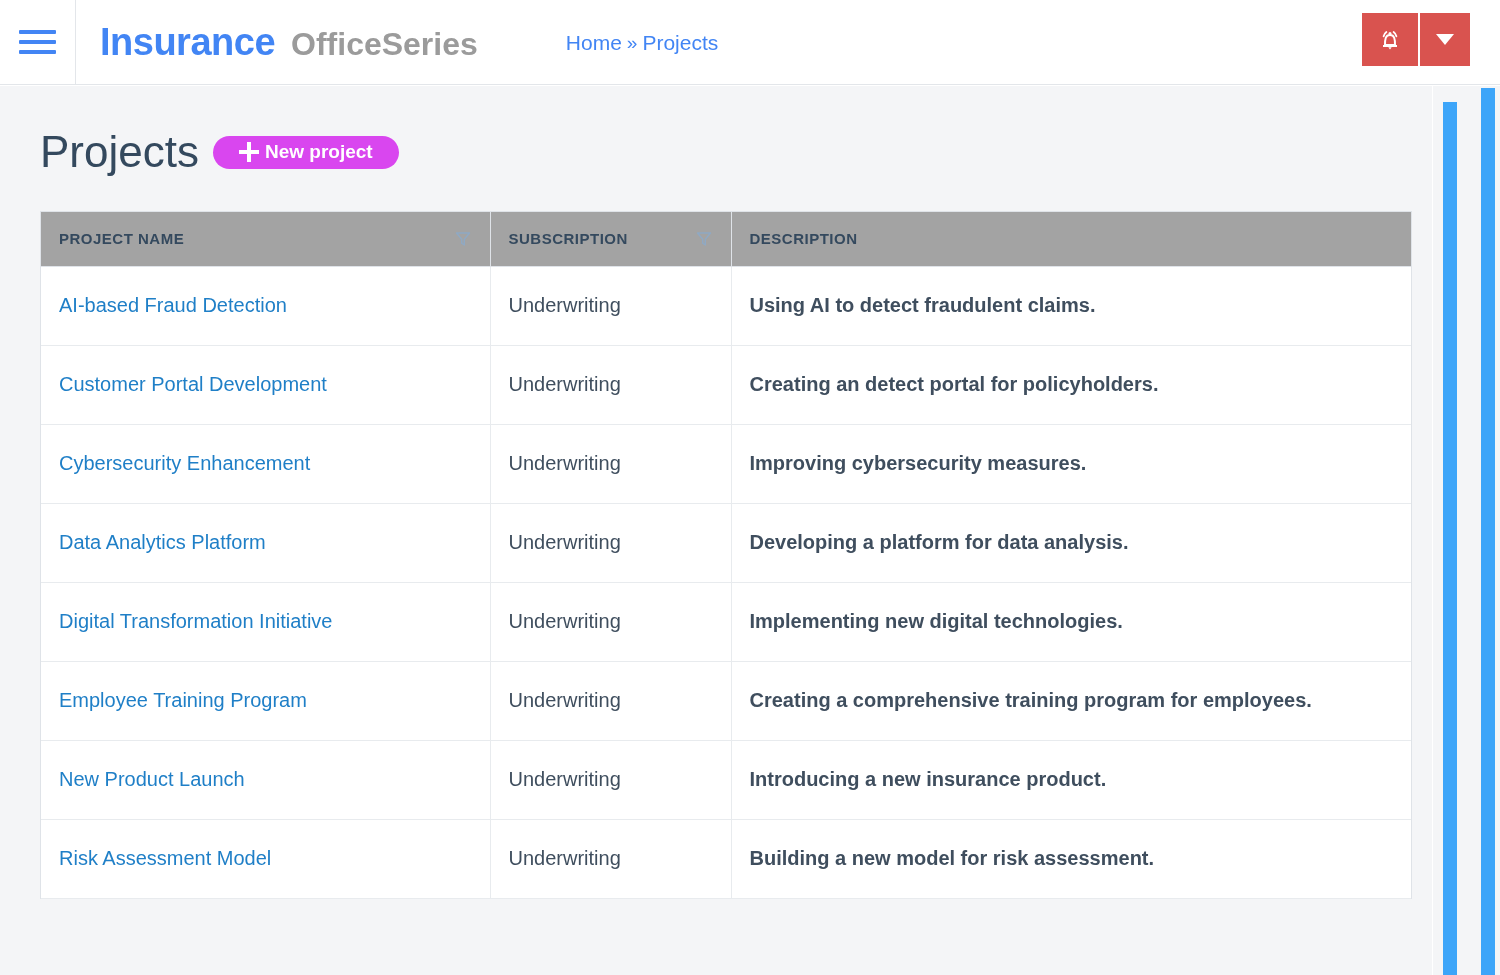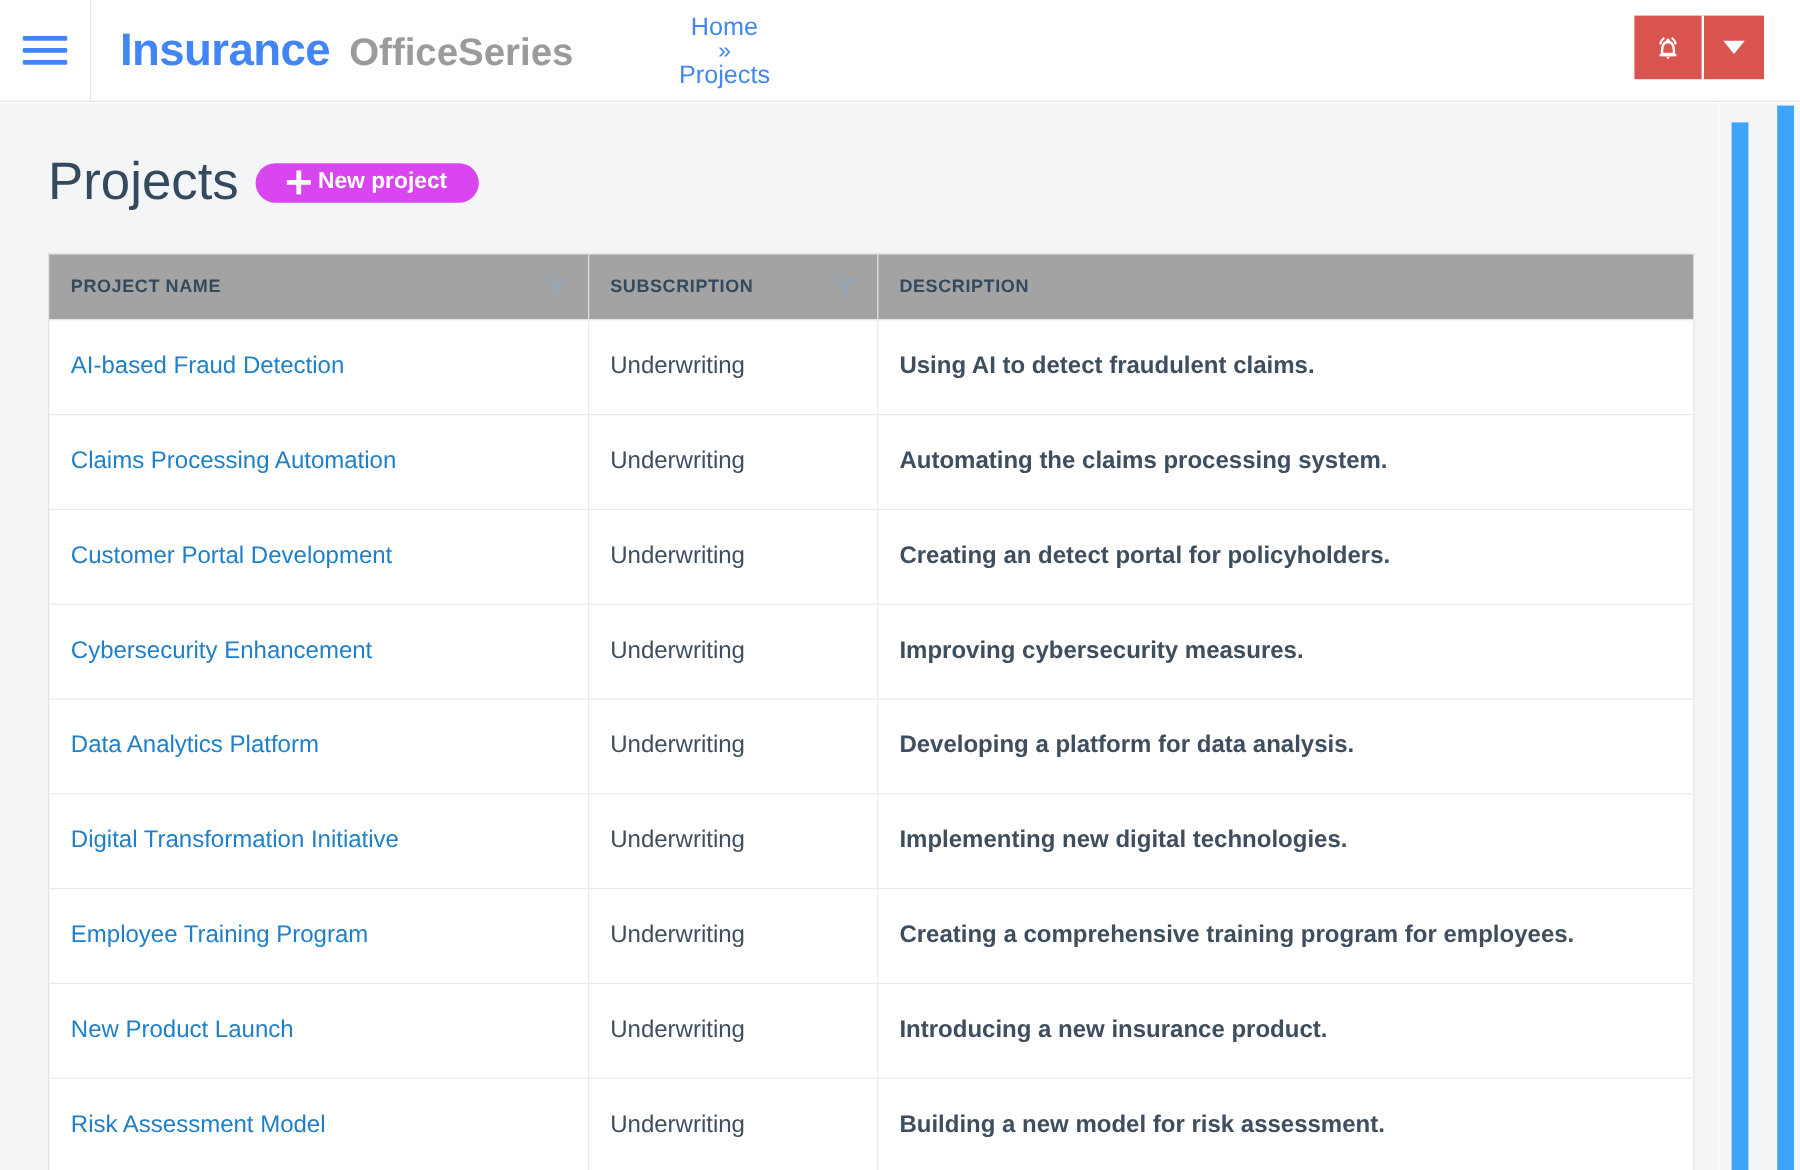--- a/index.html
+++ b/index.html
@@ -64,21 +64,20 @@
   }
 
   .breadcrumb {
     margin-left: 88px;
     font-size: 21px;
     color: #4285f4;
     display: flex;
     align-items: center;
     gap: 0px;
     line-height: 1;
-    flex-direction: column;
   }
   .breadcrumb a {
     color: #4285f4;
     text-decoration: none;
     cursor: pointer;
   }
   .breadcrumb .sep {
     color: #4285f4;
     margin: 0 5px;
     font-size: 19px;
@@ -337,25 +336,20 @@
           </th>
         </tr>
       </thead>
       <tbody id="projects-tbody">
           <tr>
             <td class="proj-name"><a>AI-based Fraud Detection</a></td>
             <td>Underwriting</td>
             <td>Using AI to detect fraudulent claims.</td>
           </tr>
           <tr>
-            <td class="proj-name"><a>Claims Processing Automation</a></td>
-            <td>Underwriting</td>
-            <td>Automating the claims processing system.</td>
-          </tr>
-          <tr>
             <td class="proj-name"><a>Customer Portal Development</a></td>
             <td>Underwriting</td>
             <td>Creating an detect portal for policyholders.</td>
           </tr>
           <tr>
             <td class="proj-name"><a>Cybersecurity Enhancement</a></td>
             <td>Underwriting</td>
             <td>Improving cybersecurity measures.</td>
           </tr>
           <tr>

